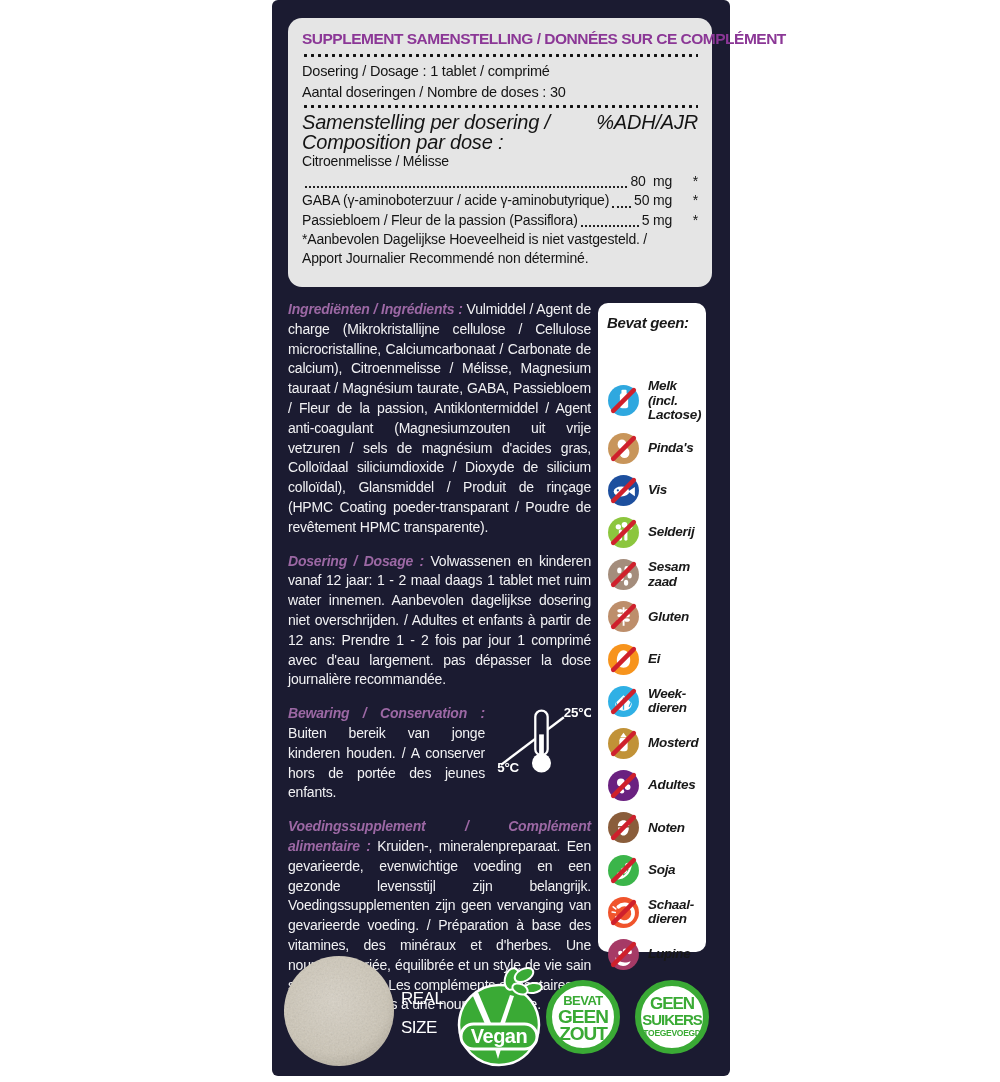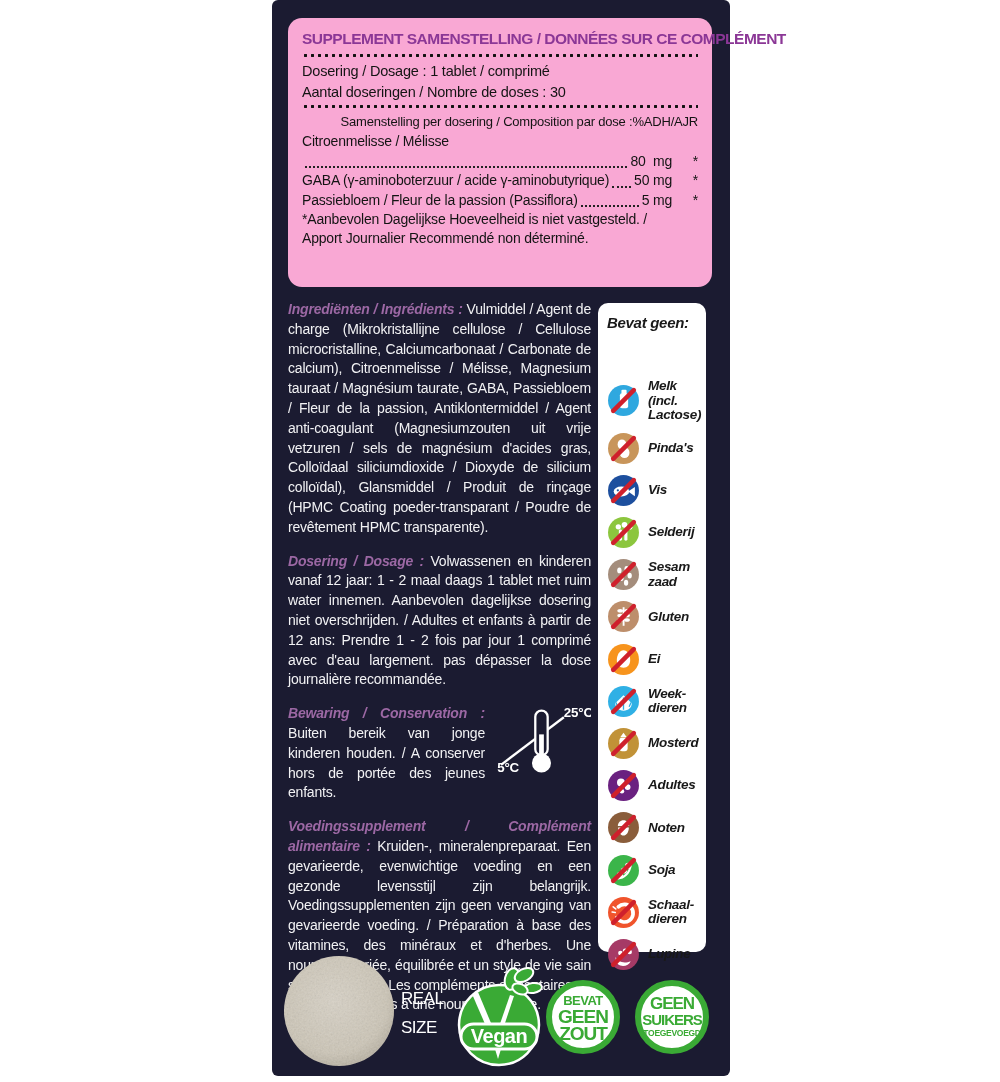--- a/index.html
+++ b/index.html
@@ -2,30 +2,30 @@
 <html><head>
 <meta charset="utf-8">
 <style>
   html,body{margin:0;padding:0;background:#fff;}
   .page{position:relative;width:1000px;height:1082px;background:#ffffff;overflow:hidden;
         font-family:"Liberation Sans",sans-serif;}
   .panel{position:absolute;left:272px;top:0;width:458px;height:1076px;
          background:#1b1b31;border-radius:6px;}
 
   
-  .facts{position:absolute;left:16px;top:18px;width:424px;height:269px;background:#f9a8d4;
+  .facts{position:absolute;left:16px;top:18px;width:424px;height:269px;background:#e5e5e5;
          border-radius:14px;padding:10px 14px 8px 14px;box-sizing:border-box;color:#141414;
          letter-spacing:-0.2px;}
   .facts-title{font-size:15.5px;font-weight:700;color:#8b3796;text-align:center;
                letter-spacing:-0.5px;white-space:nowrap;padding:2px 0 4px 0;}
   .dots{height:5px;margin:1px 0 3px 0;
         background-image:radial-gradient(circle,#111 1.4px,transparent 1.6px);
         background-size:7px 5px;background-repeat:repeat-x;background-position:0 50%;}
   .f-plain{font-size:14.5px;line-height:21px;}
-  .f-comp-head{display:flex;justify-content:flex-end;font-size:13px;line-height:20px;}
+  .f-comp-head{display:flex;justify-content:flex-end;font-size:20px;line-height:20px;font-style:italic;}
   .f-row{font-size:14px;line-height:19.5px;}
   .f-line{display:flex;align-items:flex-end;}
   .f-name2{padding-left:8px;white-space:nowrap;}
   .lead{flex:1;border-bottom:2px dotted #222;margin:0 3px 3px 3px;min-width:8px;}
   .f-amt{white-space:pre;text-align:right;}
   .f-adh{width:26px;text-align:right;white-space:nowrap;}
   .f-foot{font-size:14px;line-height:19px;}
 
   
   .leftcol{position:absolute;left:16px;top:300px;width:303px;color:#f2f2f4;

